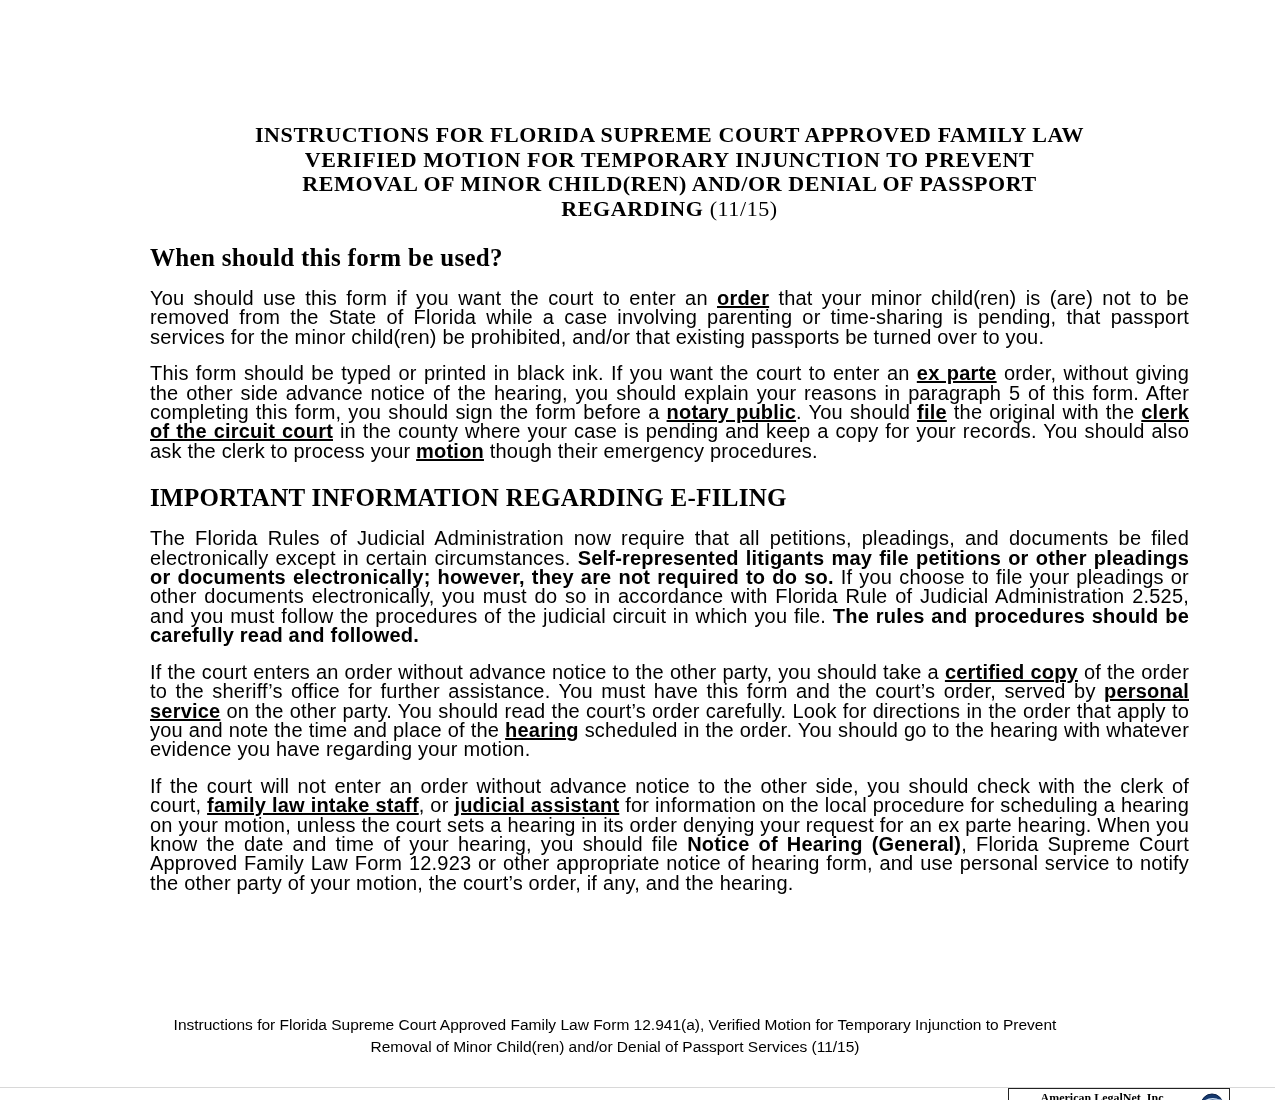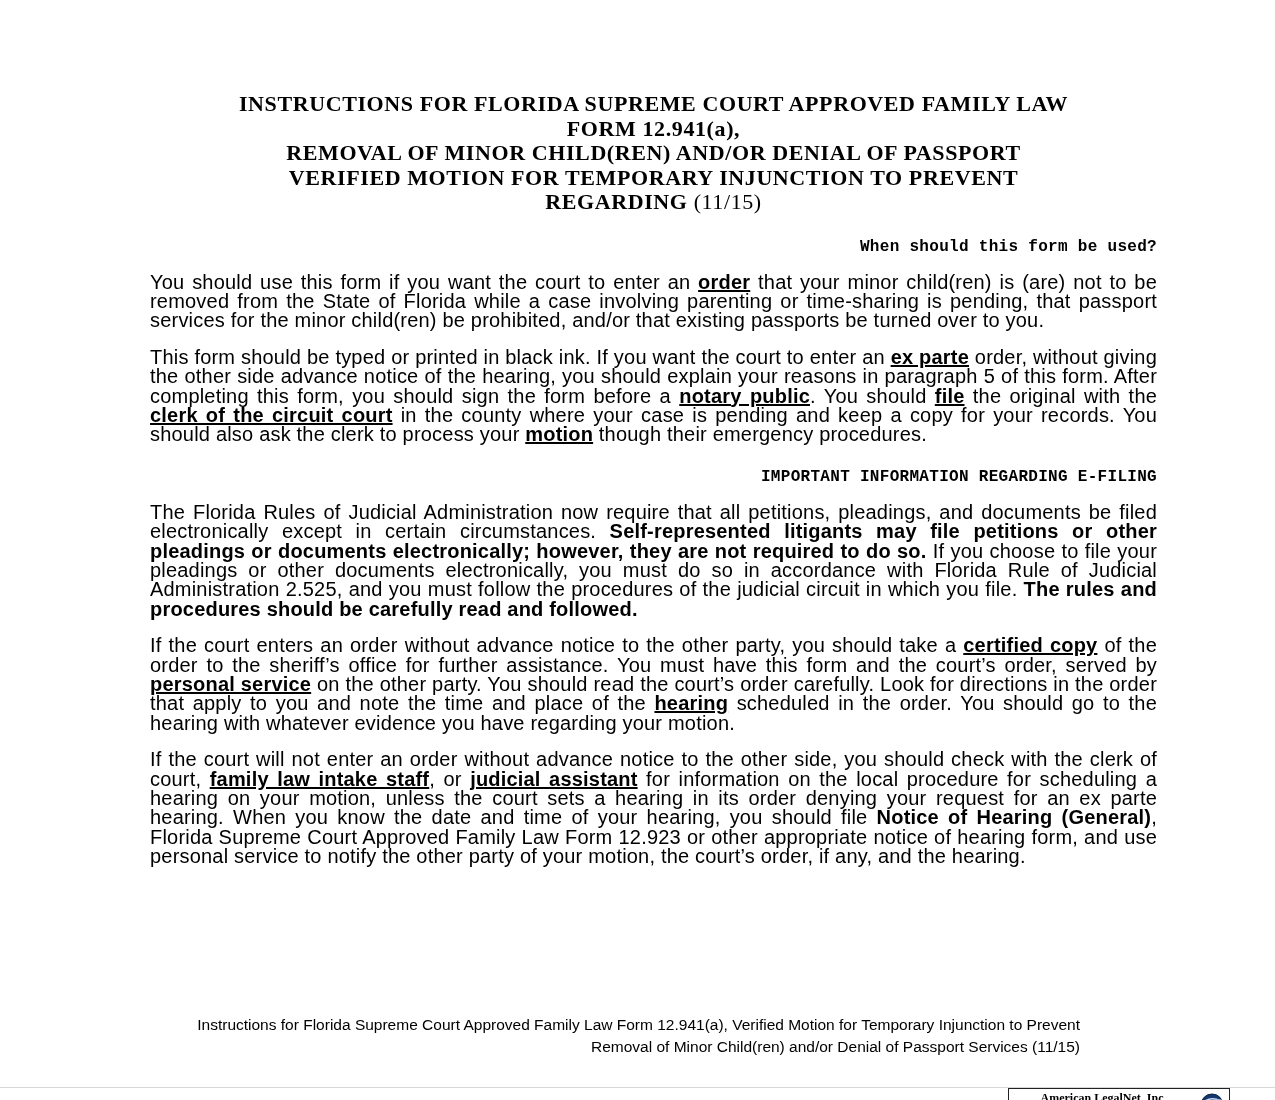--- a/index.html
+++ b/index.html
@@ -6,55 +6,55 @@
   html,body { background:#ffffff; }
   .page {
     position:relative;
     width:1275px;
     height:1100px;
     background:#ffffff;
     color:#000000;
     font-family:"Liberation Sans", sans-serif;
     overflow:hidden;
   }
-  .content { padding:92px 118px 0 150px; }
+  .content { padding:92px 86px 0 150px;margin-top:31px; }
   .doc-title {
     text-align:center;
     font-family:"Liberation Serif", serif;
     font-weight:bold;
     font-size:22px;
     line-height:24.5px;
     letter-spacing:0.6px;
   }
   .doc-title .seg-normal { font-weight:normal; }
   .section-heading {
-    text-align:right;
-    font-family:Liberation Mono, monospace;
+    text-align:left;
+    font-family:Liberation Serif, serif;
     font-weight:bold;
-    font-size:16px;
+    font-size:25px;
     letter-spacing:0.3px;
     margin-top:23px;
   }
   .para {
     text-align:justify;
     font-size:20px;
     line-height:19.4px;
     letter-spacing:0.2px;
     margin-top:17px;
   }
   .para .b { font-weight:bold; }
   .para .u { text-decoration:underline; }
   .footer-text {
     position:absolute;
     left:150px;
     top:1014px;
     width:930px;
     font-size:15.5px;
     line-height:21.5px;
-    text-align:right;
+    text-align:center;
   }
   .branding {
     position:absolute;
     left:1008px;
     top:1044px;
     width:222px;
     margin-top:44px;
   }
   .branding-box {
     display:flex;
@@ -92,23 +92,22 @@
   }
 </style>
 </head>
 <body>
 
 <div class="page">
   <div class="content">
 
     <div class="doc-title">
       <div><span class="b">INSTRUCTIONS FOR FLORIDA SUPREME COURT APPROVED FAMILY LAW</span></div>
-      <div><span class="b">FORM 12.941(a),</span></div>
+      <div><span class="b">VERIFIED MOTION FOR TEMPORARY INJUNCTION TO PREVENT</span></div>
       <div><span class="b">REMOVAL OF MINOR CHILD(REN) AND/OR DENIAL OF PASSPORT</span></div>
-      <div><span class="b">VERIFIED MOTION FOR TEMPORARY INJUNCTION TO PREVENT</span></div>
       <div><span class="b">REGARDING </span><span class="seg-normal">(11/15)</span></div>
     </div>
 
     <div>
       <h2 class="section-heading">When should this form be used?</h2>
       <p class="para"><span class="seg-normal">You should use this form if you want the court to enter an </span><span class="b u">order</span><span class="seg-normal"> that your minor child(ren) is (are) not to be removed from the State of Florida while a case involving parenting or time-sharing is pending, that passport services for the minor child(ren) be prohibited, and/or that existing passports be turned over to you.</span></p>
       <p class="para"><span class="seg-normal">This form should be typed or printed in black ink. If you want the court to enter an </span><span class="b u">ex parte</span><span class="seg-normal"> order, without giving the other side advance notice of the hearing, you should explain your reasons in paragraph 5 of this form. After completing this form, you should sign the form before a </span><span class="b u">notary public</span><span class="seg-normal">. You should </span><span class="b u">file</span><span class="seg-normal"> the original with the </span><span class="b u">clerk of the circuit court</span><span class="seg-normal"> in the county where your case is pending and keep a copy for your records. You should also ask the clerk to process your </span><span class="b u">motion</span><span class="seg-normal"> though their emergency procedures.</span></p>
     </div>
 
     <div>

